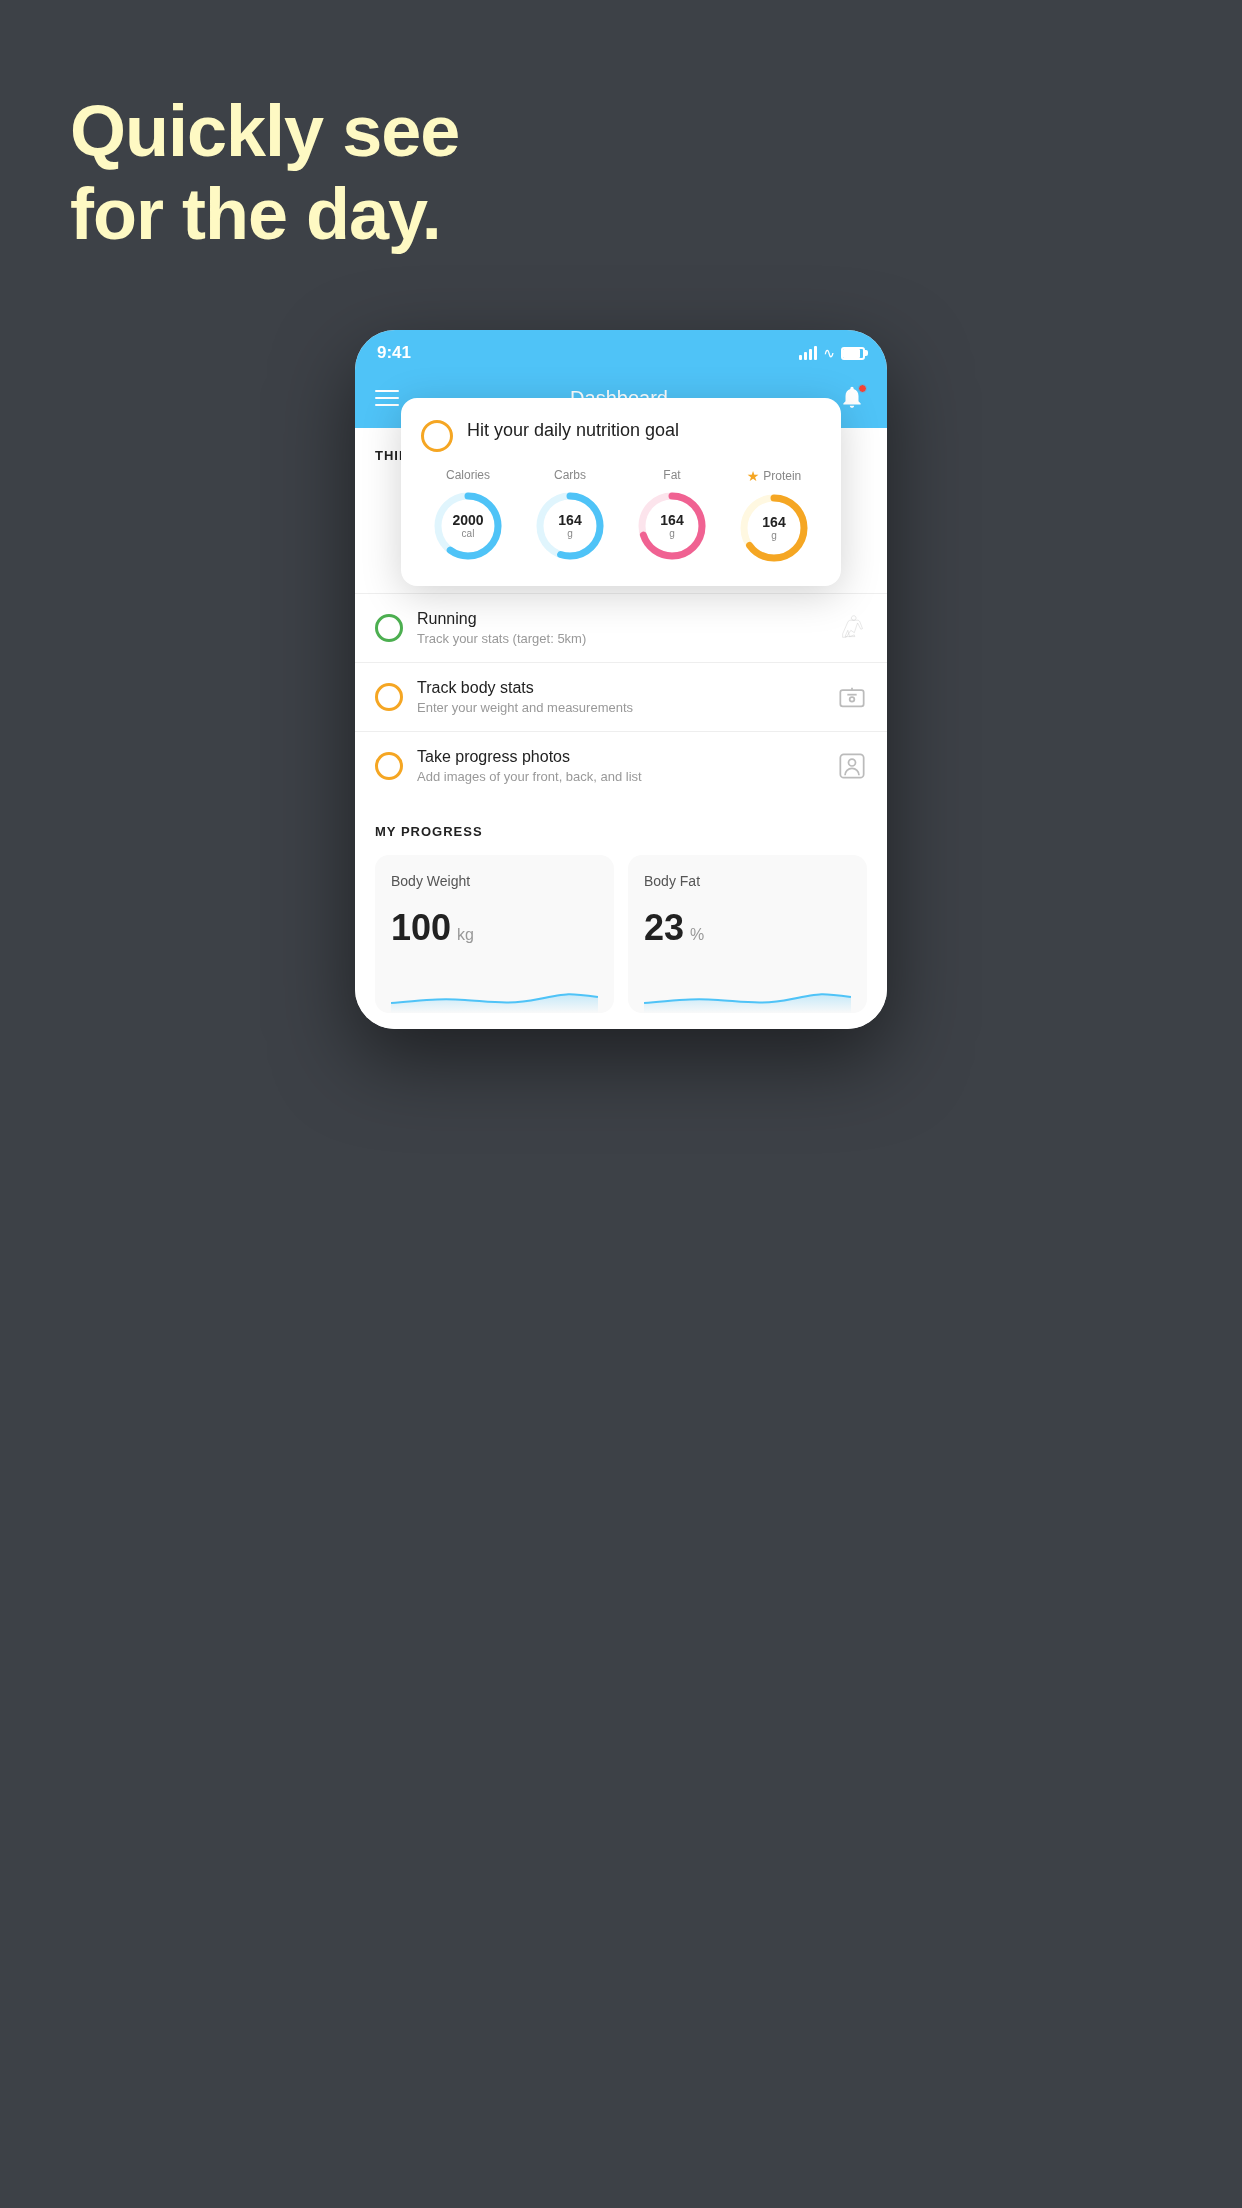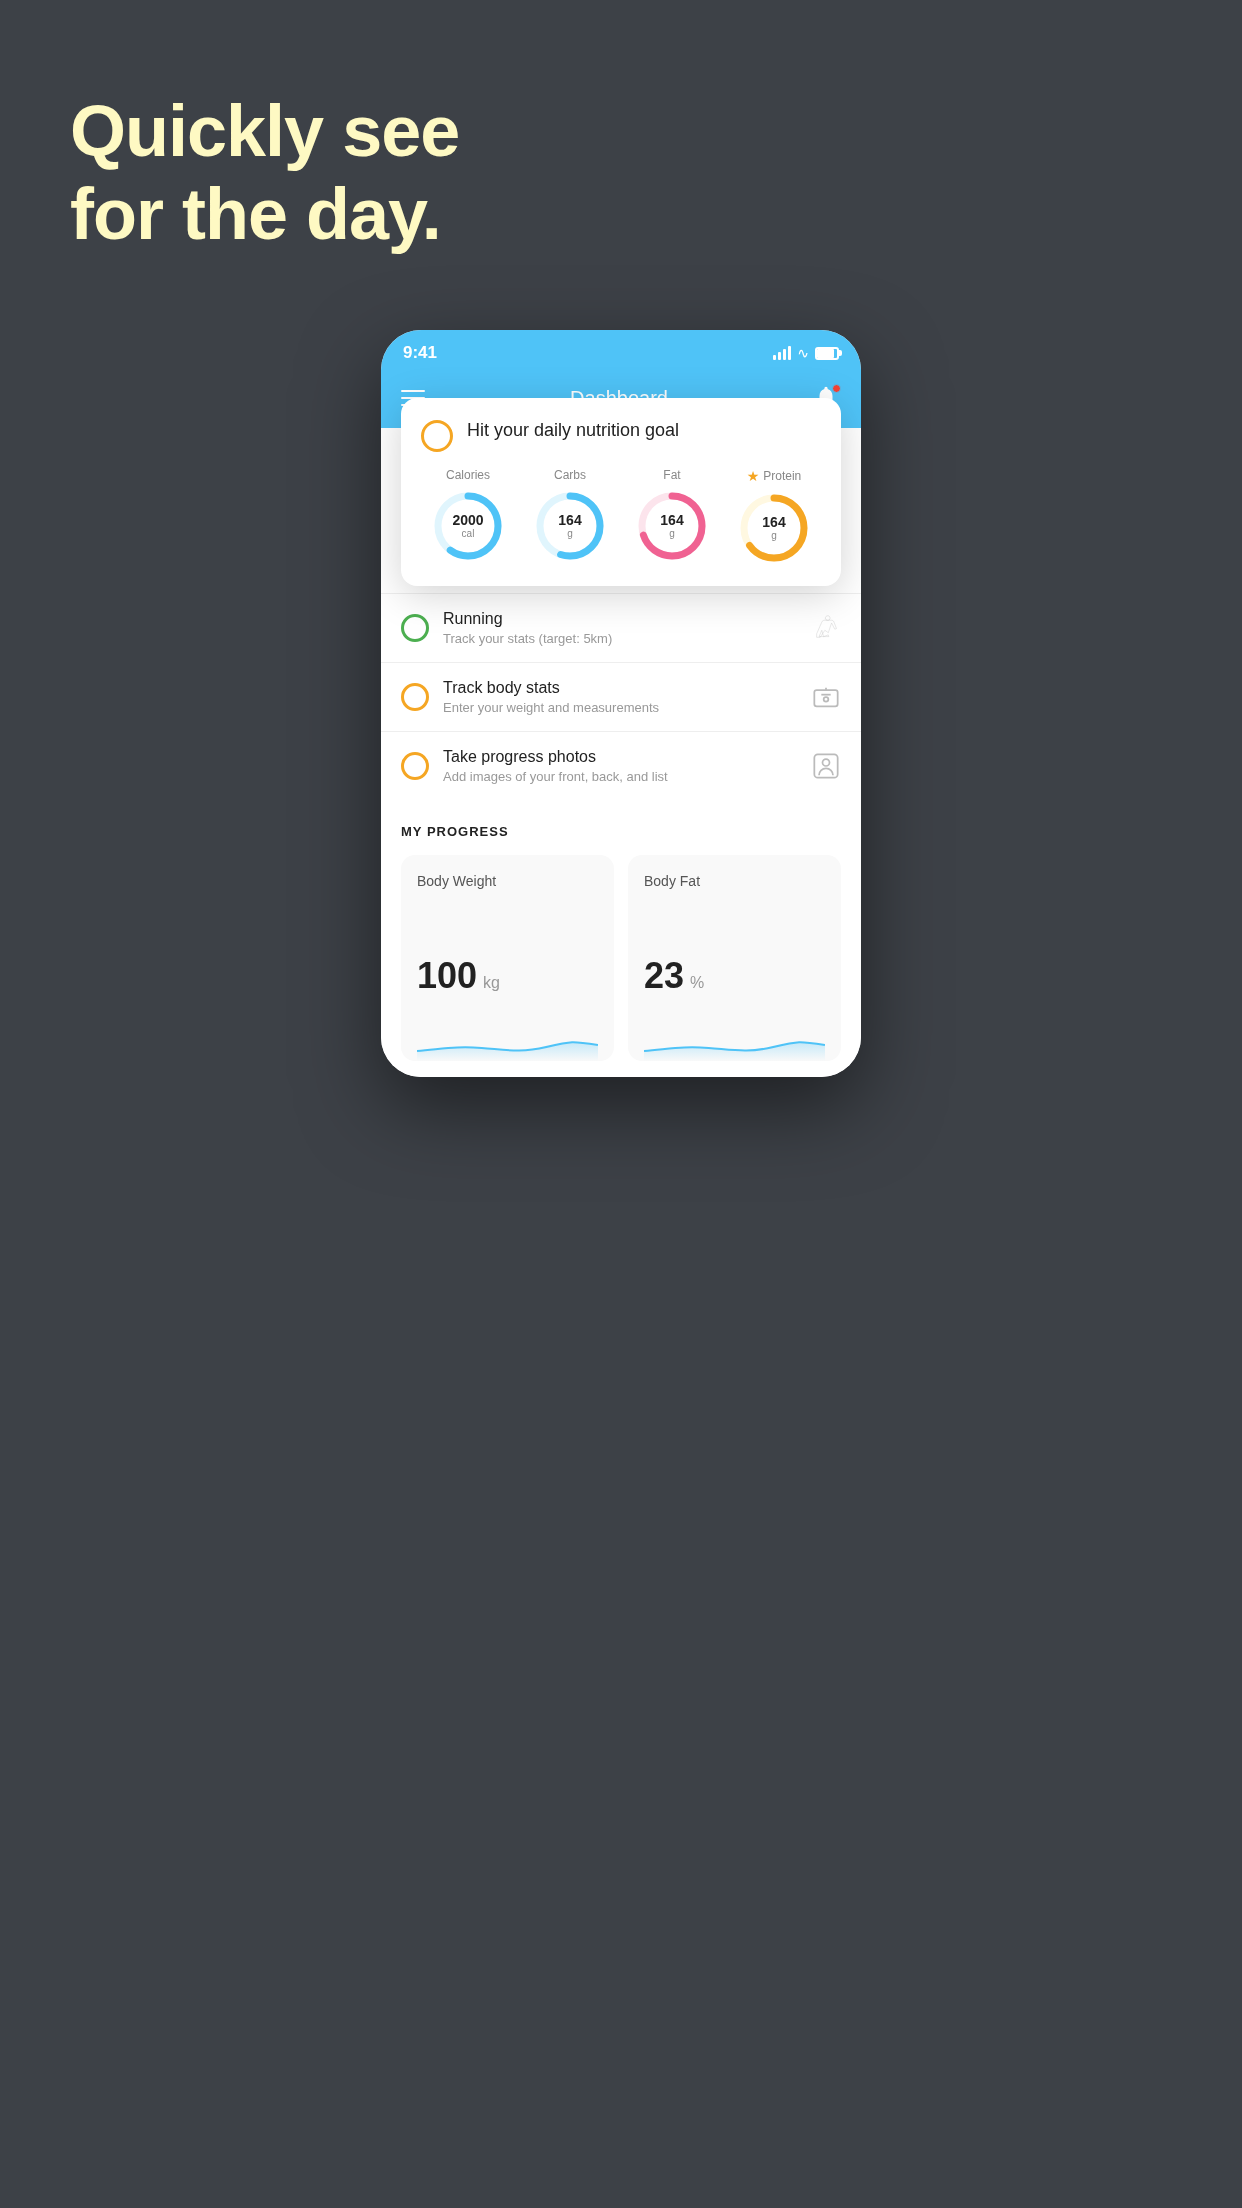--- a/index.html
+++ b/index.html
@@ -23,21 +23,21 @@
       font-weight: 800;
       line-height: 1.15;
       letter-spacing: -1px;
     }
 
     .phone-wrapper {
       position: absolute;
       top: 330px;
       left: 50%;
       transform: translateX(-50%);
-      width: 480px;
+      width: 532px;
     }
 
     .phone-frame {
       background: #f2f2f2;
       border-radius: 40px;
       overflow: hidden;
       box-shadow: 0 30px 80px rgba(0,0,0,0.5);
       position: relative;
     }
 
@@ -374,21 +374,20 @@
       display: flex;
       align-items: baseline;
       gap: 6px;
       margin-bottom: 24px;
     }
 
     .progress-value {
       font-size: 36px;
       font-weight: 700;
       color: #222;
-      margin-top: 48px;
     }
 
     .progress-unit {
       font-size: 16px;
       color: #999;
     }
 
     .sparkline {
       height: 40px;
       width: 100%;

